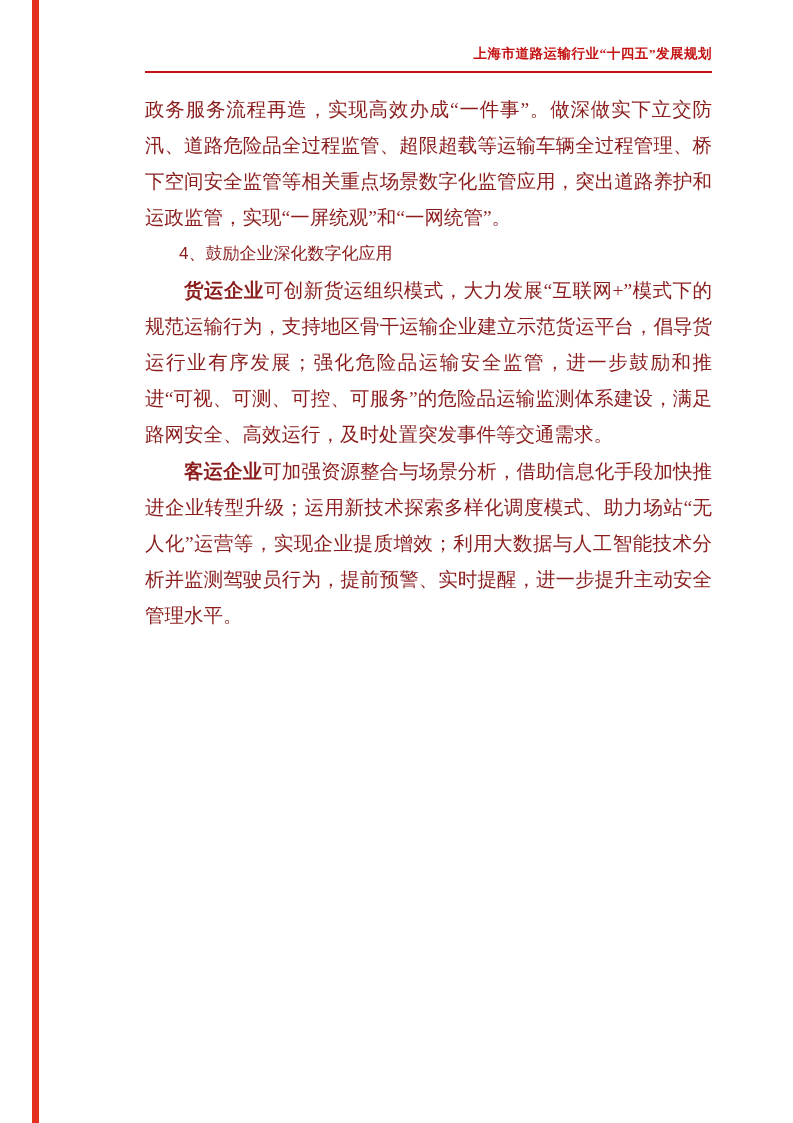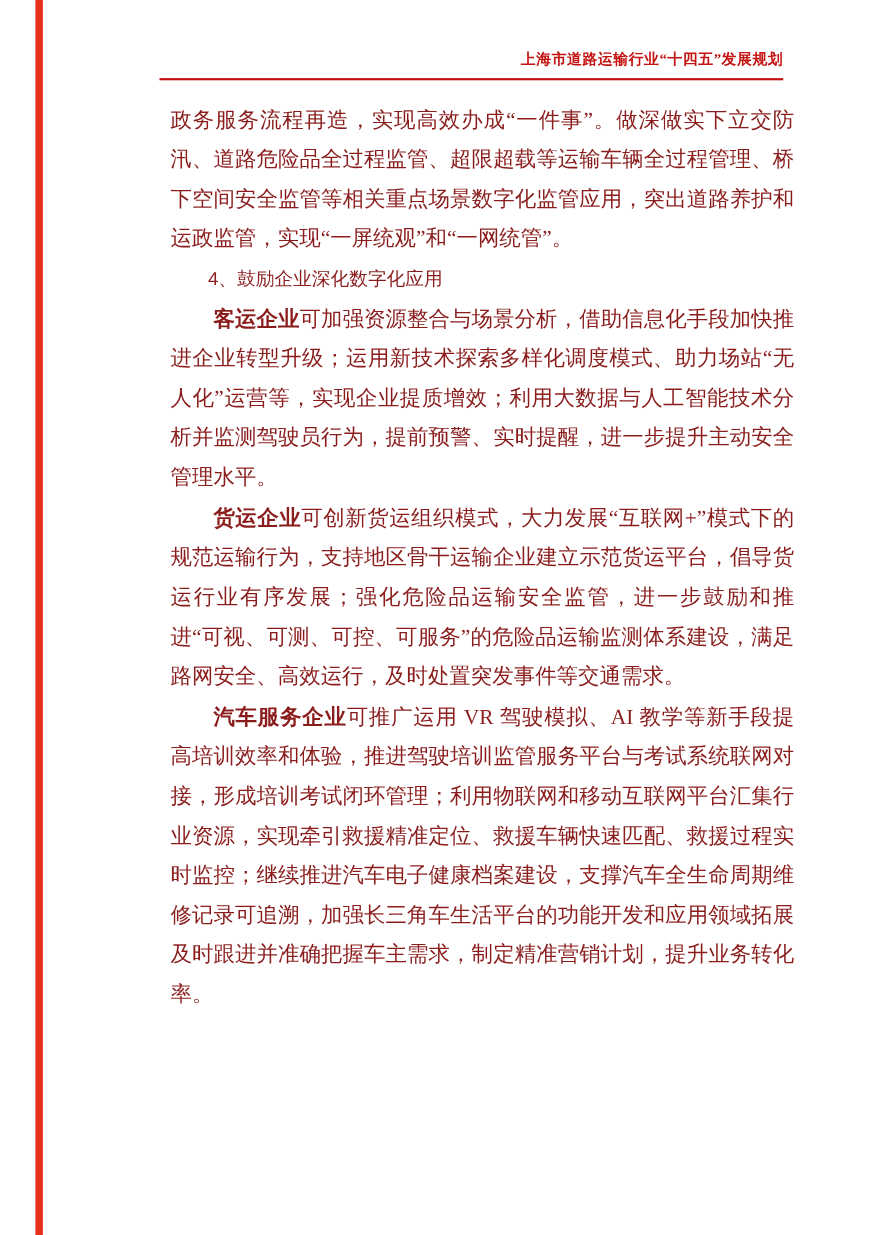--- a/index.html
+++ b/index.html
@@ -33,21 +33,21 @@
     color:var(--accent_red,#c41212);
     line-height:20px;
     white-space:nowrap;
   }
   .header-rule{
     margin-top:7px;
     height:2px;
     background:var(--accent_red,#c41212);
   }
   .content{
-    position:absolute;left:123px;top:92px;width:567px;
+    position:absolute;left:113px;top:92px;width:567px;
     font-size:19.5px;
     line-height:36px;
     text-align:justify;
     color:var(--text_maroon,#8a1c1c);
   }
   .para{margin:0;text-indent:2em;}
   .para.no-indent{text-indent:0;}
   .heading{
     margin:0;
     text-indent:2em;
@@ -79,25 +79,24 @@
     <div class="header-title">上海市道路运输行业“十四五”发展规划</div>
     <div class="header-rule"></div>
   </div>
 
   <div class="content">
 
     <p class="para no-indent"><span>政务服务流程再造，实现高效办成“一件事”。做深做实下立交防汛、道路危险品全过程监管、超限超载等运输车辆全过程管理、桥下空间安全监管等相关重点场景数字化监管应用，突出道路养护和运政监管，实现“一屏统观”和“一网统管”。</span></p>
 
     <h3 class="heading">4、鼓励企业深化数字化应用</h3>
 
+    <p class="para"><span class="lead">货运企业</span><span>可创新货运组织模式，大力发展“互联网+”模式下的规范运输行为，支持地区骨干运输企业建立示范货运平台，倡导货运行业有序发展；强化危险品运输安全监管，进一步鼓励和推进“可视、可测、可控、可服务”的危险品运输监测体系建设，满足路网安全、高效运行，及时处置突发事件等交通需求。</span></p>
+
     <p class="para"><span class="lead">客运企业</span><span>可加强资源整合与场景分析，借助信息化手段加快推进企业转型升级；运用新技术探索多样化调度模式、助力场站“无人化”运营等，实现企业提质增效；利用大数据与人工智能技术分析并监测驾驶员行为，提前预警、实时提醒，进一步提升主动安全管理水平。</span></p>
 
-    <p class="para"><span class="lead">货运企业</span><span>可创新货运组织模式，大力发展“互联网+”模式下的规范运输行为，支持地区骨干运输企业建立示范货运平台，倡导货运行业有序发展；强化危险品运输安全监管，进一步鼓励和推进“可视、可测、可控、可服务”的危险品运输监测体系建设，满足路网安全、高效运行，及时处置突发事件等交通需求。</span></p>
-
-    <p class="para"><span class="lead">汽车服务企业</span><span>可推广运用 VR 驾驶模拟、AI 教学等新手段提高培训效率和体验，推进驾驶培训监管服务平台与考试系统联网对接，形成培训考试闭环管理；利用物联网和移动互联网平台汇集行业资源，实现牵引救援精准定位、救援车辆快速匹配、救援过程实时监控；继续推进汽车电子健康档案建设，支撑汽车全生命周期维修记录可追溯，加强长三角车生活平台的功能开发和应用领域拓展及时跟进并准确把握车主需求，制定精准营销计划，提升业务转化率。</span></p>
 
 
   </div>
 
   <div class="footer">
     <span>35</span>
   </div>
 
 </div>
 

